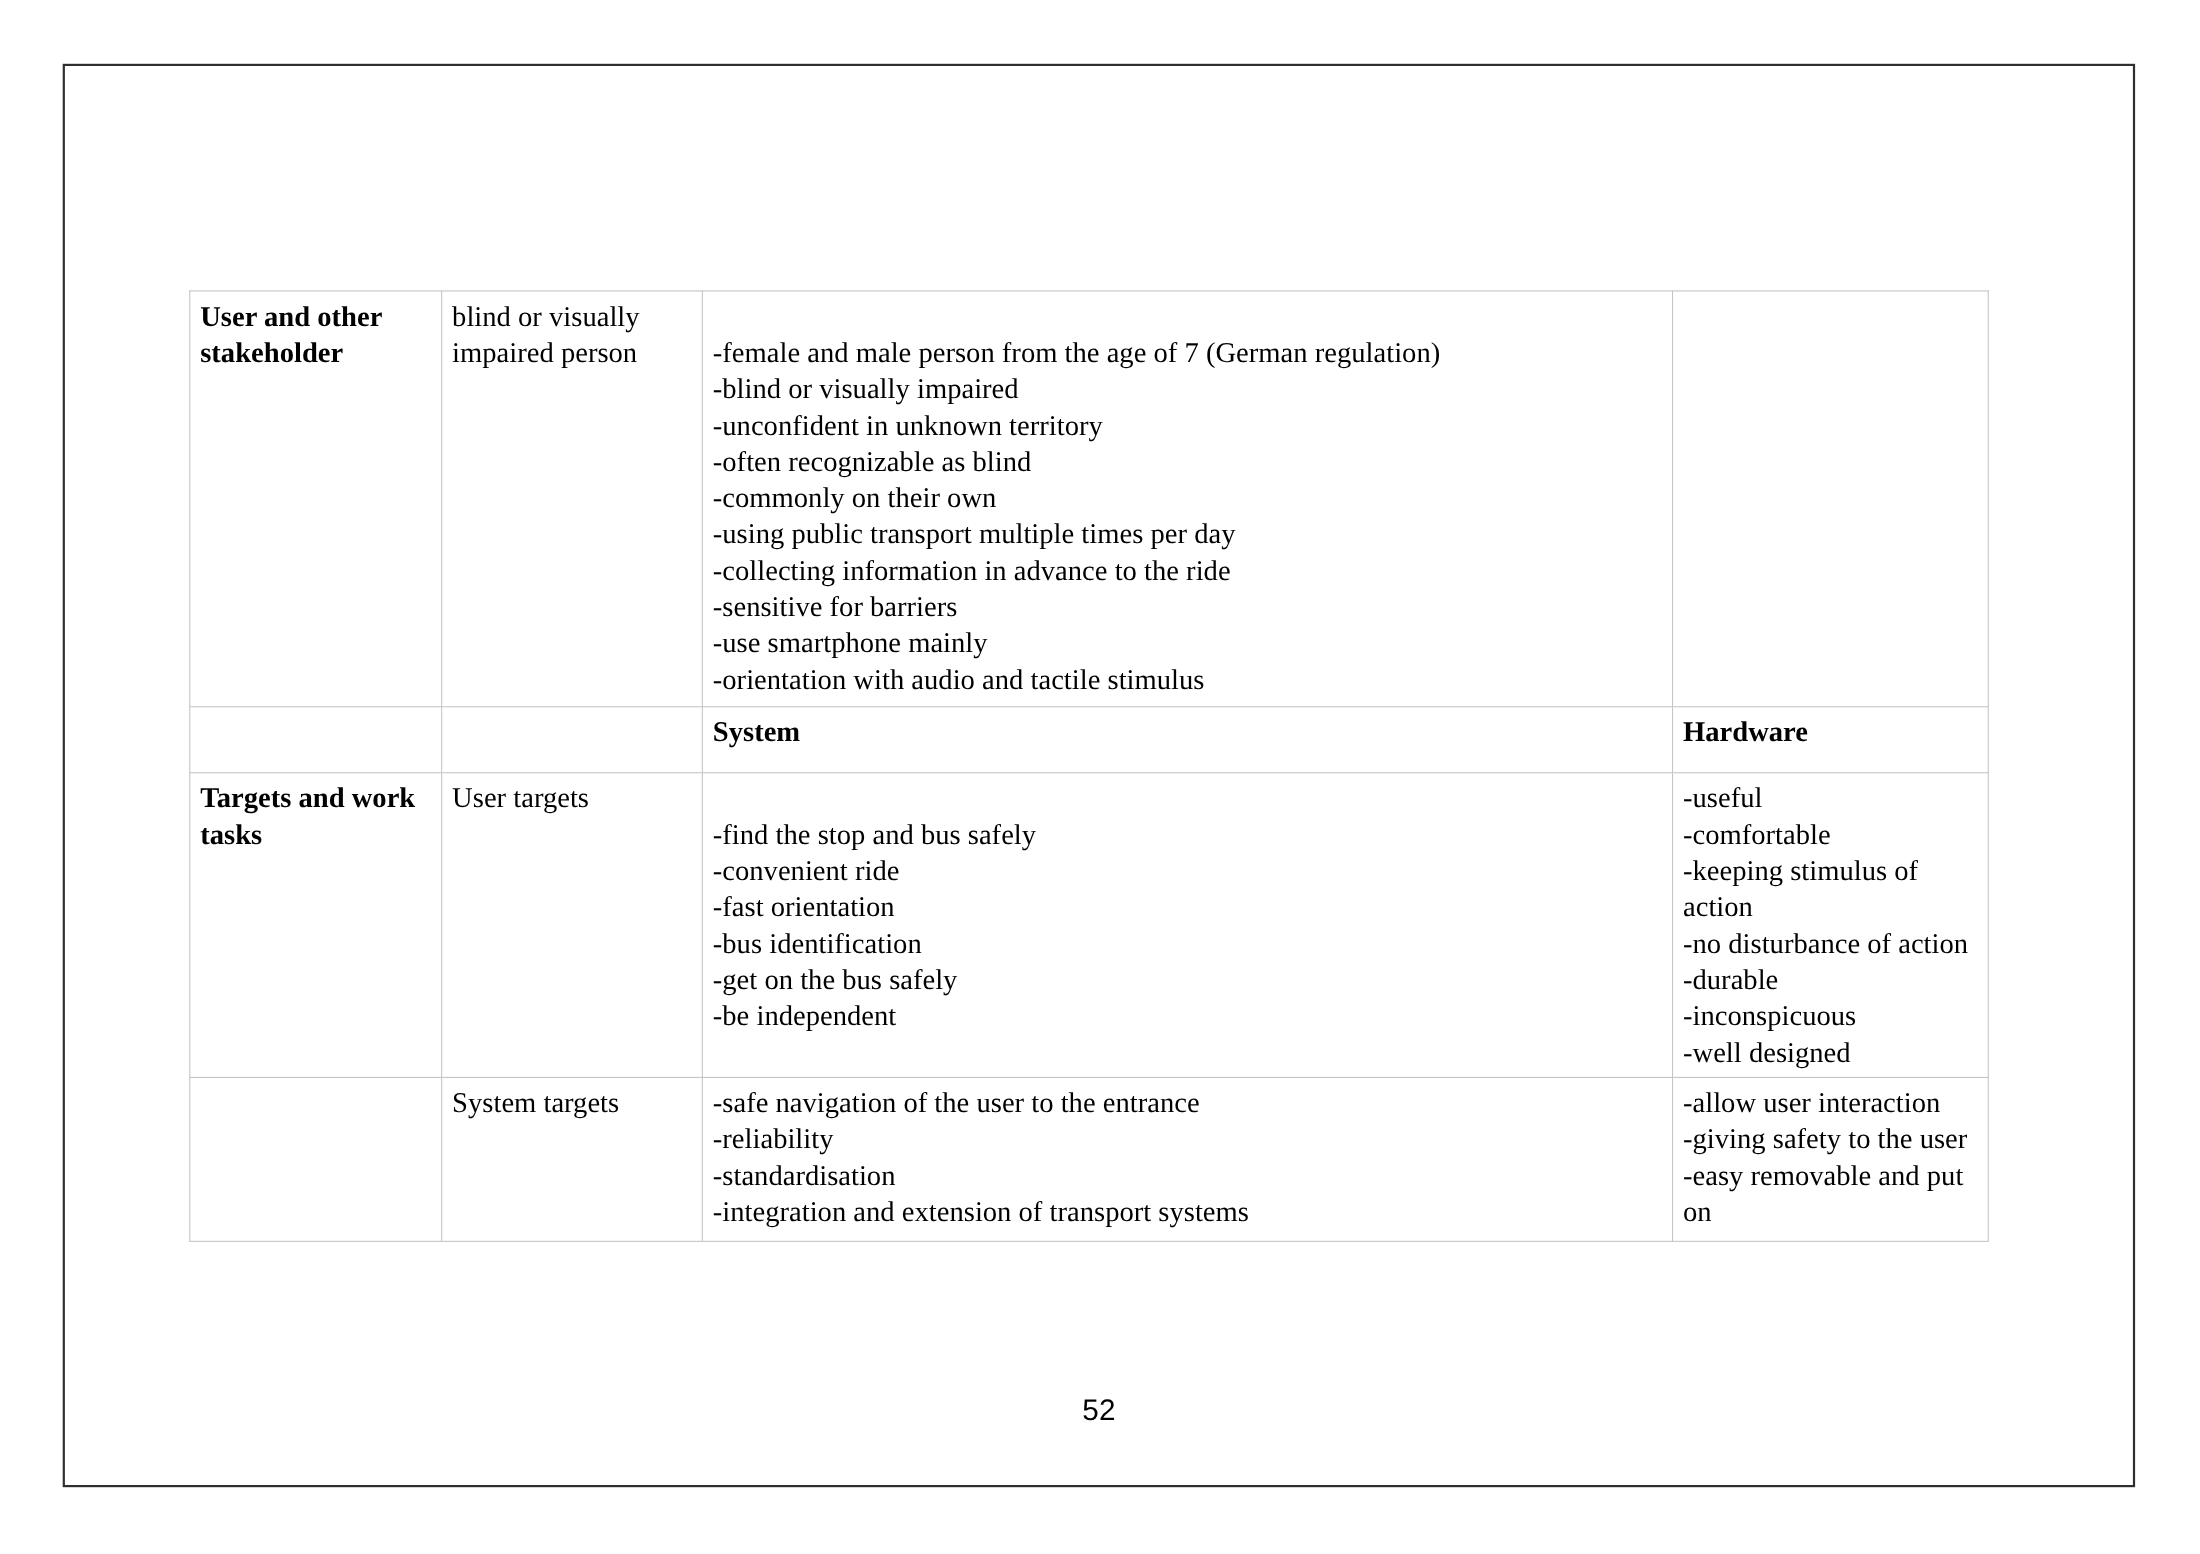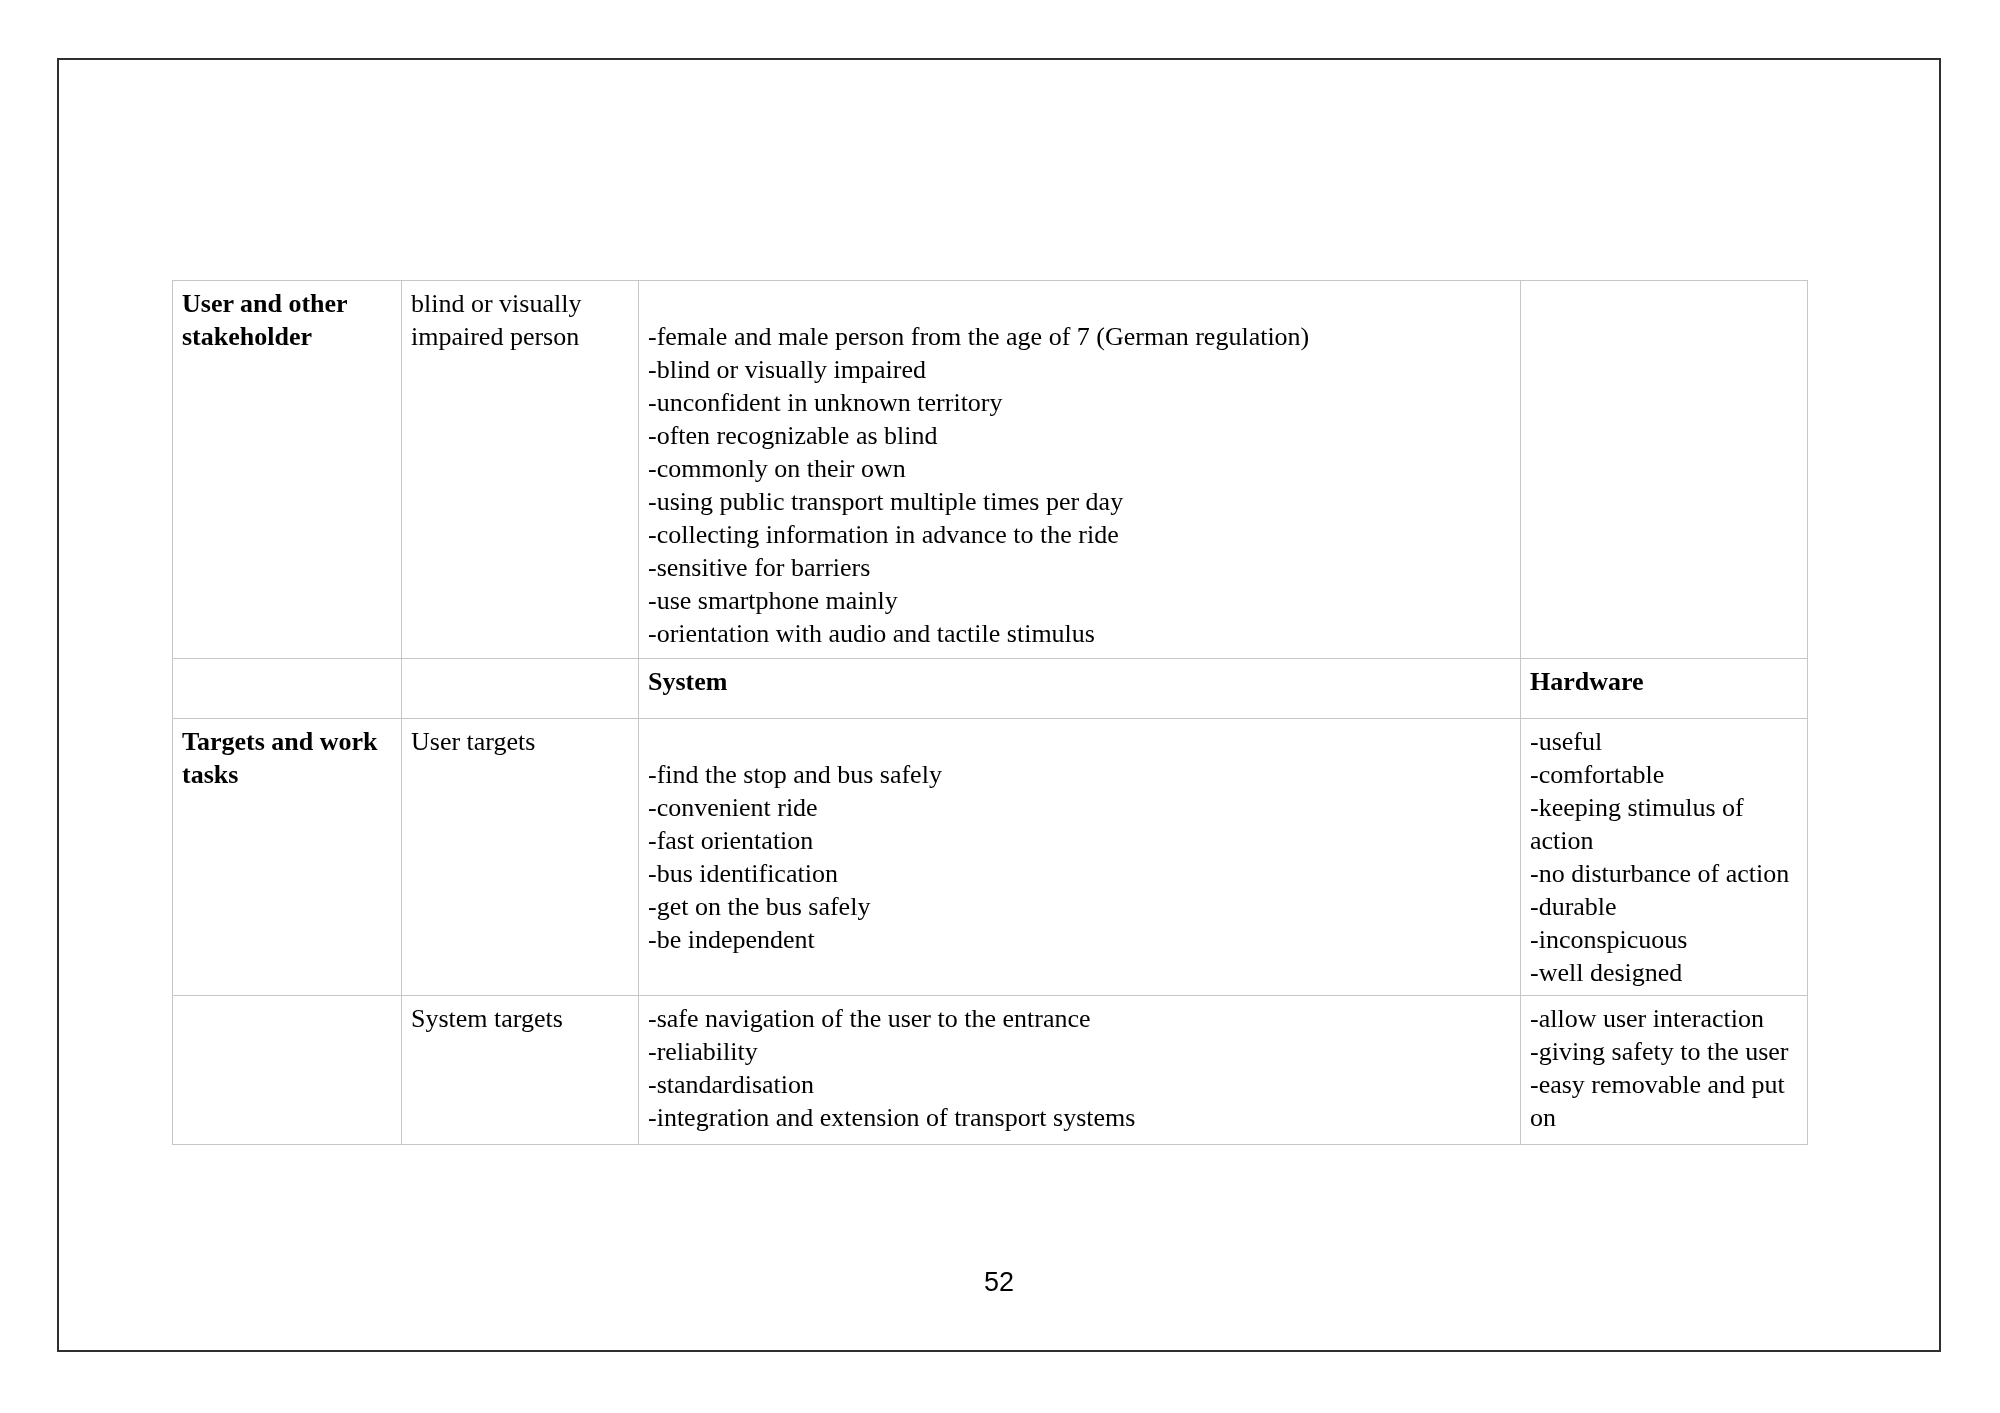--- a/index.html
+++ b/index.html
@@ -32,21 +32,21 @@
     text-align: center;
     font-family: "Liberation Serif", serif;
     font-weight: bold;
     font-size: 28px;
     line-height: 34px;
     white-space: nowrap;
   }
   table.ctx-table {
     position: absolute;
     left: 113px;
-    top: 220px;
+    top: 204px;
     width: 1635px;
     border-collapse: collapse;
     table-layout: fixed;
   }
   table.ctx-table td {
     border: 1px solid #c6c6c6;
     vertical-align: top;
     padding: 6px 9px;
     font-family: "Liberation Serif", serif;
     font-size: 26px;

